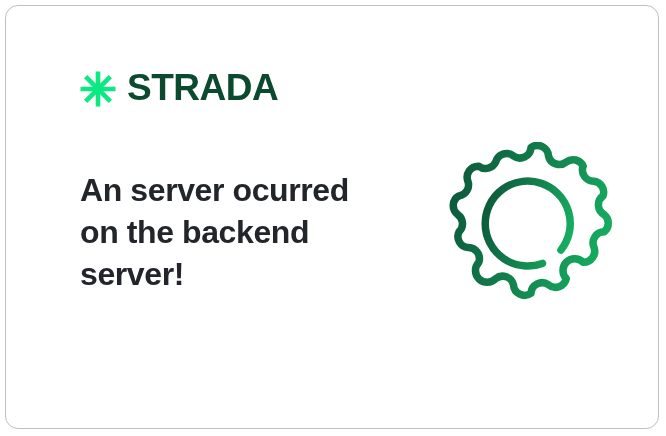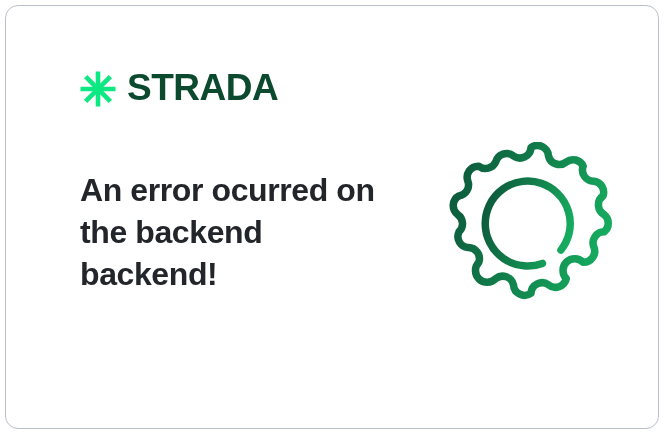--- a/index.html
+++ b/index.html
@@ -94,21 +94,21 @@
           <line x1="20" y1="2.5" x2="20" y2="37.5"></line>
           <line x1="2.5" y1="20" x2="37.5" y2="20"></line>
           <line x1="7.6" y1="7.6" x2="32.4" y2="32.4"></line>
           <line x1="32.4" y1="7.6" x2="7.6" y2="32.4"></line>
         </g>
       </svg>
     </span>
     <span class="brand-word">STRADA</span>
   </div>
 
-  <p class="headline">An error ocurred on the backend backend!</p>
+  <p class="headline">An server ocurred on the backend server!</p>
 
   <div class="gear-art">
     <svg viewBox="0 0 166 166" xmlns="http://www.w3.org/2000/svg" aria-hidden="true">
       <defs>
         <linearGradient id="gearGrad" x1="0" y1="0.35" x2="1" y2="0.65">
           <stop offset="0%" stop-color="#0d5c3d"></stop>
           <stop offset="48%" stop-color="#12814c"></stop>
           <stop offset="100%" stop-color="#16ad60"></stop>
         </linearGradient>
       </defs>

